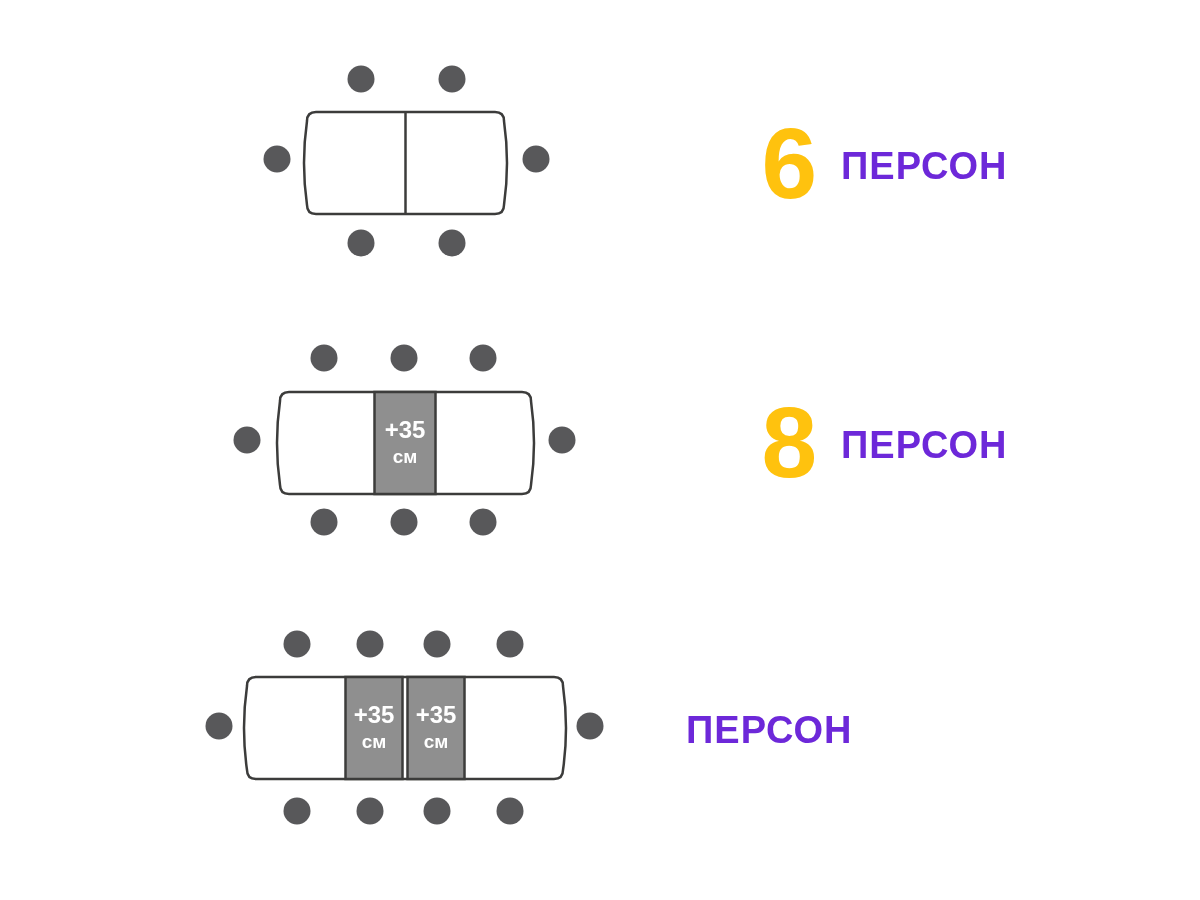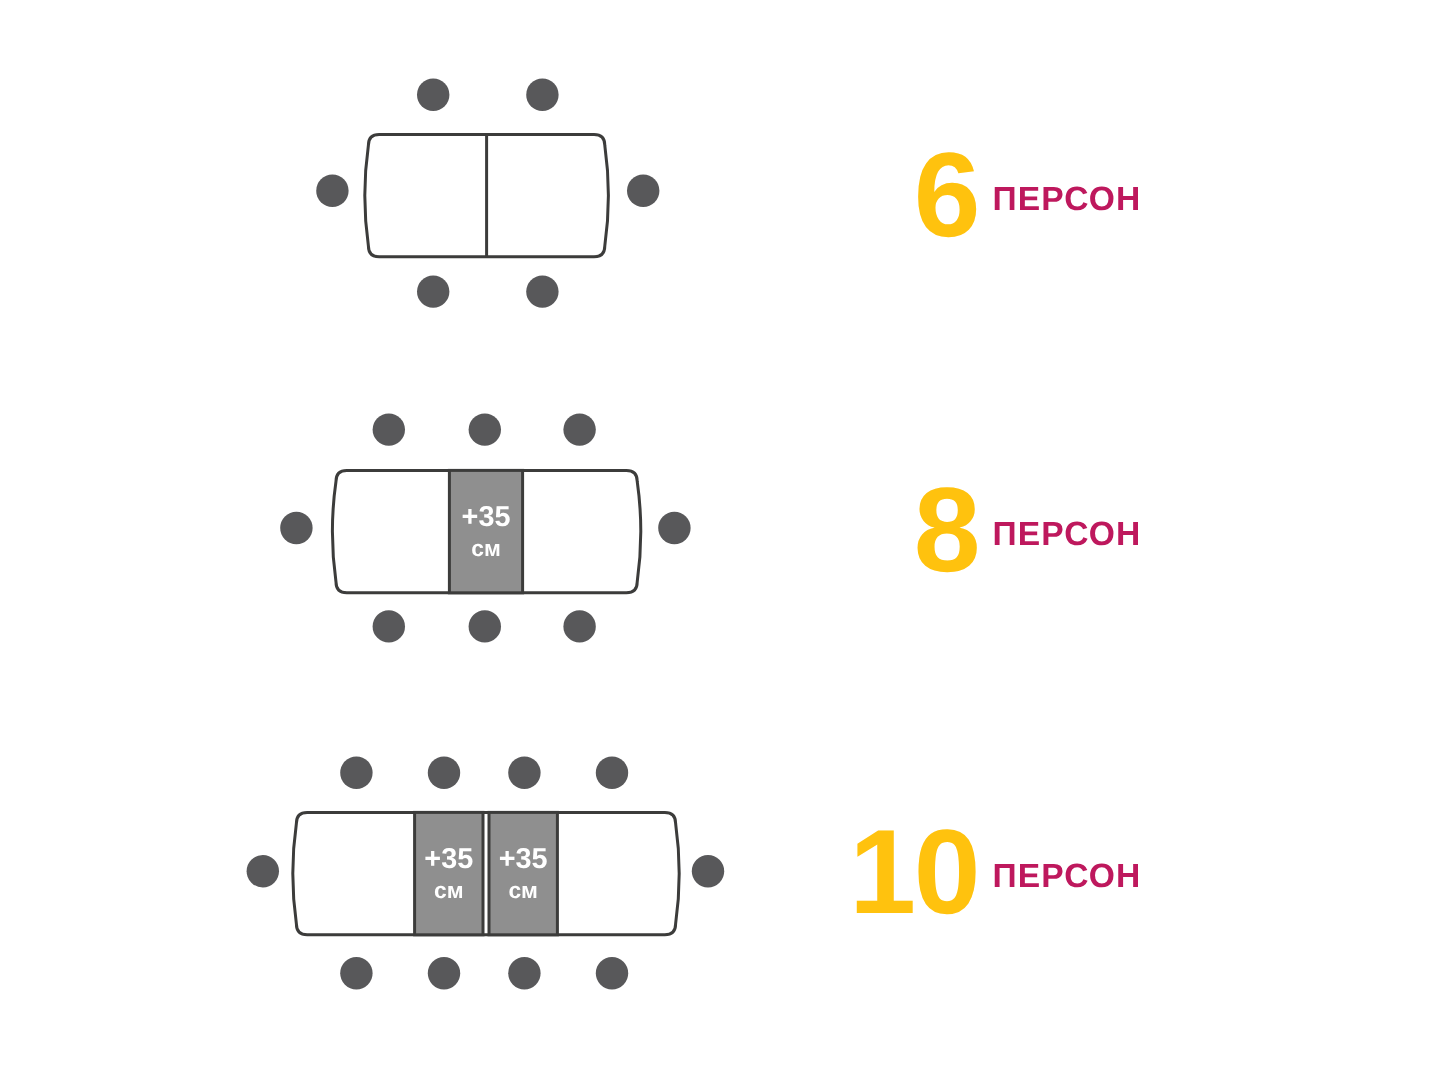--- a/index.html
+++ b/index.html
@@ -64,24 +64,24 @@
   .caption .num {
     width: 155px;
     text-align: right;
     font-size: 100px;
     font-weight: bold;
     color: #ffc20e;
     line-height: 1;
     letter-spacing: -2px;
   }
   .caption .unit {
-    margin-left: 12px;
-    font-size: 28px;
+    margin-left: 26px;
+    font-size: 38px;
     font-weight: bold;
-    color: #be185d;
+    color: #6d28d9;
     letter-spacing: 1px;
     padding-top: 6px;
   }
 </style>
 </head>
 <body>
 
 <div class="stage">
 
   <svg class="stage-svg" width="1200" height="900" viewBox="0 0 1200 900">
@@ -137,17 +137,16 @@
     <div class="num">6</div>
     <div class="unit">ПЕРСОН</div>
   </div>
 
   <div class="caption" style="top:384px">
     <div class="num">8</div>
     <div class="unit">ПЕРСОН</div>
   </div>
 
   <div class="caption" style="top:669px">
-    <div class="num">10</div>
     <div class="unit">ПЕРСОН</div>
   </div>
 
 </div>
 
 </body></html>

